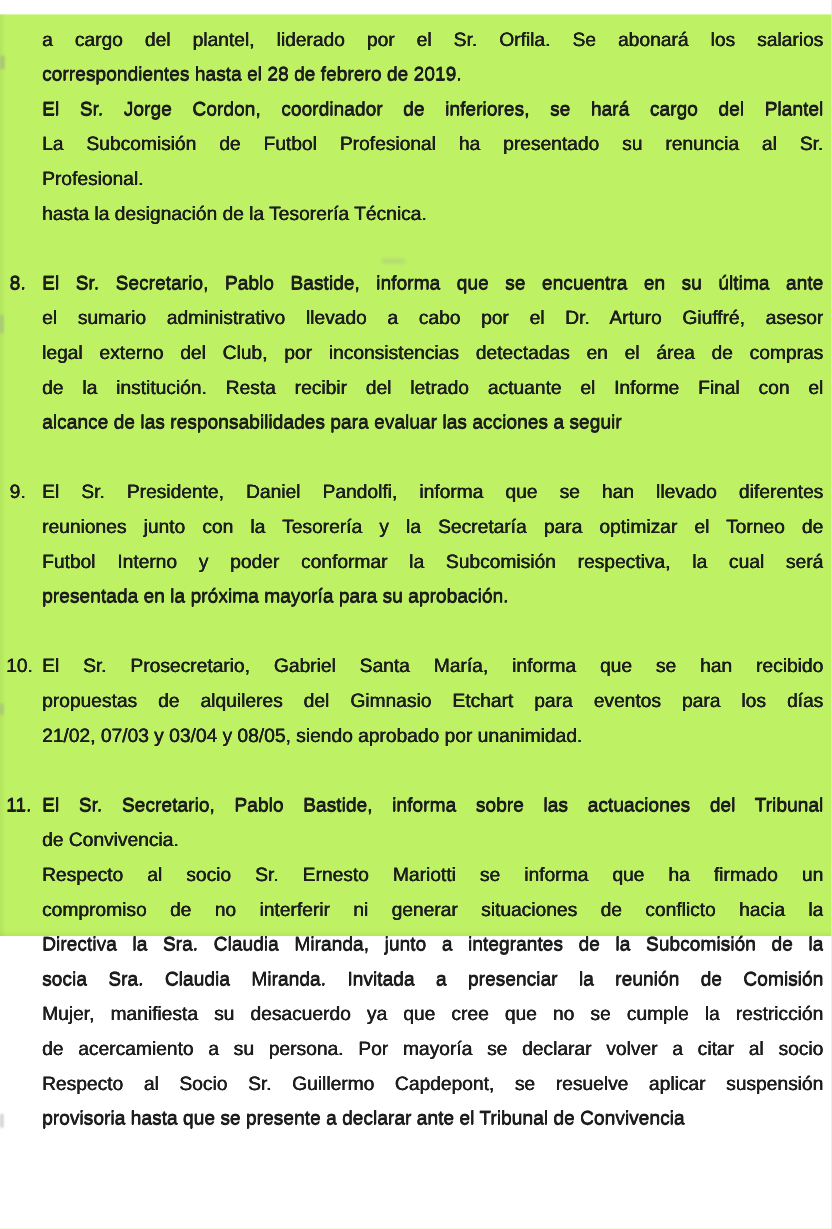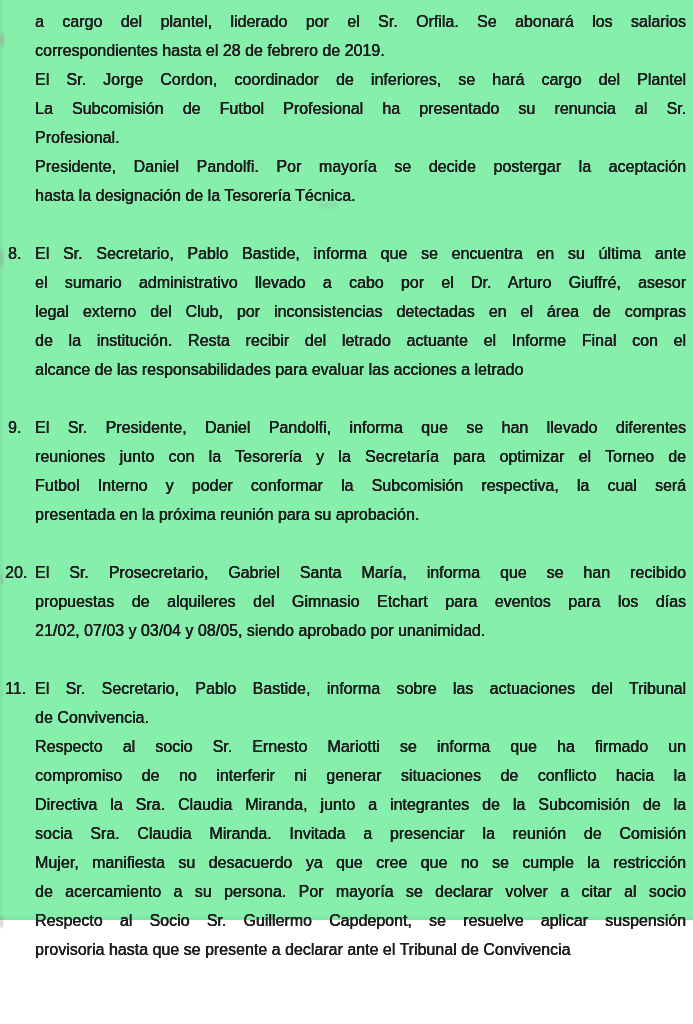--- a/index.html
+++ b/index.html
@@ -3,25 +3,26 @@
 <meta charset="utf-8">
 <style>
   html, body { margin: 0; padding: 0; }
   body {
     width: 693px; height: 1024px; overflow: hidden;
     background: #ffffff;
     font-family: "Liberation Sans", "DejaVu Sans", sans-serif;
   }
   .page {
     position: relative;
-    width: 693px; height: 920px;
-    background: #86efac;
+    width: 693px; height: 768px;
+    background: #bef264;
     color: #1e1e1e;
     
     text-shadow: 0.35px 0 0 currentColor, 0 0.25px 0 currentColor;
+    margin-top: 12px;
   }
   .doc {
     position: absolute;
     top: 7px; left: 35px;
     width: 651px;
   }
   .block {
     position: relative;
     margin: 0 0 29px 0;
   }
@@ -84,43 +85,42 @@
   <div class="artifact a5"></div>
 
   <div class="doc">
 
     <section class="block">
       <div class="ln">a cargo del plantel, liderado por el Sr. Orfila. Se abonará los salarios</div>
       <div class="ln last">correspondientes hasta el 28 de febrero de 2019.</div>
       <div class="ln">El Sr. Jorge Cordon, coordinador de inferiores, se hará cargo del Plantel</div>
       <div class="ln">La Subcomisión de Futbol Profesional ha presentado su renuncia al Sr.</div>
       <div class="ln last">Profesional.</div>
-      <div class="ln">Presidente, Daniel Pandolfi. Por mayoría se decide postergar la aceptación</div>
       <div class="ln last">hasta la designación de la Tesorería Técnica.</div>
     </section>
 
     <section class="block">
       <span class="num">8.</span>
       <div class="ln">El Sr. Secretario, Pablo Bastide, informa que se encuentra en su última ante</div>
       <div class="ln">el sumario administrativo llevado a cabo por el Dr. Arturo Giuffré, asesor</div>
       <div class="ln">legal externo del Club, por inconsistencias detectadas en el área de compras</div>
       <div class="ln">de la institución. Resta recibir del letrado actuante el Informe Final con el</div>
-      <div class="ln last">alcance de las responsabilidades para evaluar las acciones a letrado</div>
+      <div class="ln last">alcance de las responsabilidades para evaluar las acciones a seguir</div>
     </section>
 
     <section class="block">
       <span class="num">9.</span>
       <div class="ln">El Sr. Presidente, Daniel Pandolfi, informa que se han llevado diferentes</div>
       <div class="ln">reuniones junto con la Tesorería y la Secretaría para optimizar el Torneo de</div>
       <div class="ln">Futbol Interno y poder conformar la Subcomisión respectiva, la cual será</div>
-      <div class="ln last">presentada en la próxima reunión para su aprobación.</div>
+      <div class="ln last">presentada en la próxima mayoría para su aprobación.</div>
     </section>
 
     <section class="block widenum">
-      <span class="num">20.</span>
+      <span class="num">10.</span>
       <div class="ln">El Sr. Prosecretario, Gabriel Santa María, informa que se han recibido</div>
       <div class="ln">propuestas de alquileres del Gimnasio Etchart para eventos para los días</div>
       <div class="ln last">21/02, 07/03 y 03/04 y 08/05, siendo aprobado por unanimidad.</div>
     </section>
 
     <section class="block widenum">
       <span class="num">11.</span>
       <div class="ln">El Sr. Secretario, Pablo Bastide, informa sobre las actuaciones del Tribunal</div>
       <div class="ln last">de Convivencia.</div>
       <div class="ln">Respecto al socio Sr. Ernesto Mariotti se informa que ha firmado un</div>

